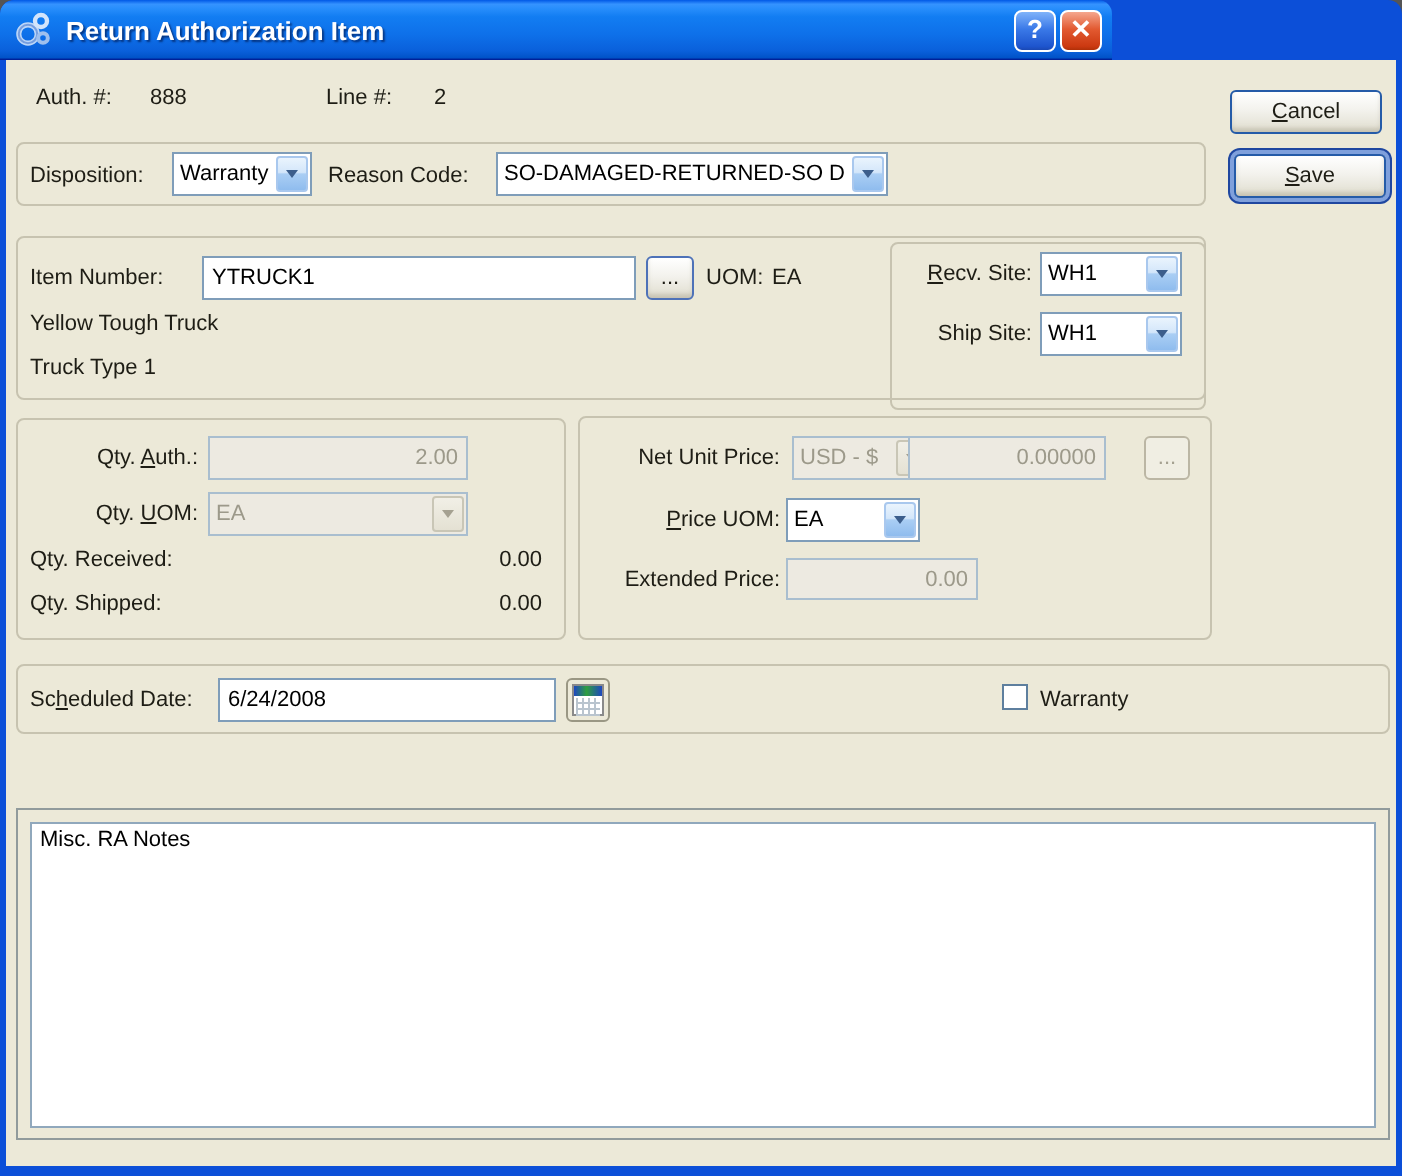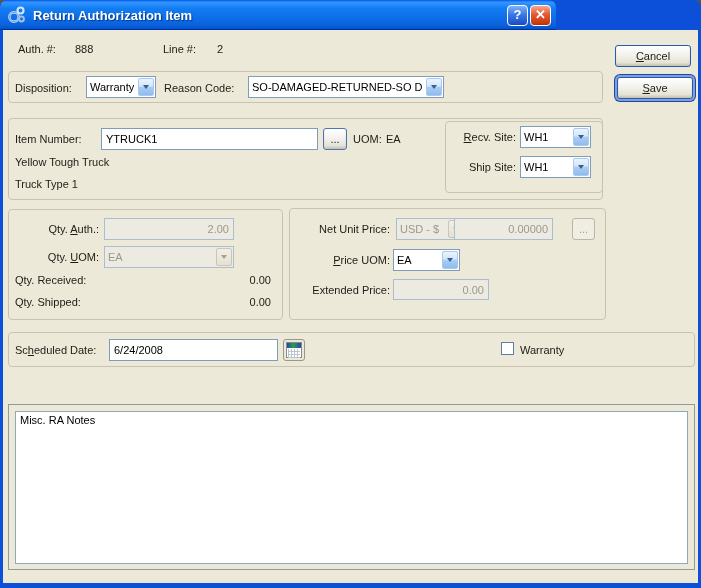--- a/index.html
+++ b/index.html
@@ -176,21 +176,21 @@
 
     <div class="gbox" style="left:5px;top:88px;width:595px;height:82px;">
       <span class="lbl" style="left:6px;top:14px;">Item Number:</span>
       <input class="xpinput" style="left: 92px; top: 9px; width: 217px;" value="YTRUCK1">
       <button class="xpbtn" style="left:314px;top:9px;width:24px;height:22px;border-color:#4E72B8;">...</button>
       <span class="lbl" style="left:344px;top:14px;">UOM:</span>
       <span class="lbl" style="left:377px;top:14px;">EA</span>
       <span class="lbl" style="left:6px;top:37px;">Yellow Tough Truck</span>
       <span class="lbl" style="left:6px;top:59px;">Truck Type 1</span>
 
-      <div class="gbox" style="left:436px;top:2px;width:158px;height:72px;">
+      <div class="gbox" style="left:436px;top:2px;width:158px;height:84px;">
         <span class="lbl r" style="left:4px;top:9px;width:66px;"><u>R</u>ecv. Site:</span>
         <div class="combo" style="left:74px;top:4px;width:71px;">
           <span class="combo-text">WH1</span>
           <span class="combo-arrow">
               <i></i>
             </span>
         </div>
         <span class="lbl r" style="left:4px;top:39px;width:66px;">Ship Site:</span>
         <div class="combo" style="left:74px;top:34px;width:71px;">
           <span class="combo-text">WH1</span>

